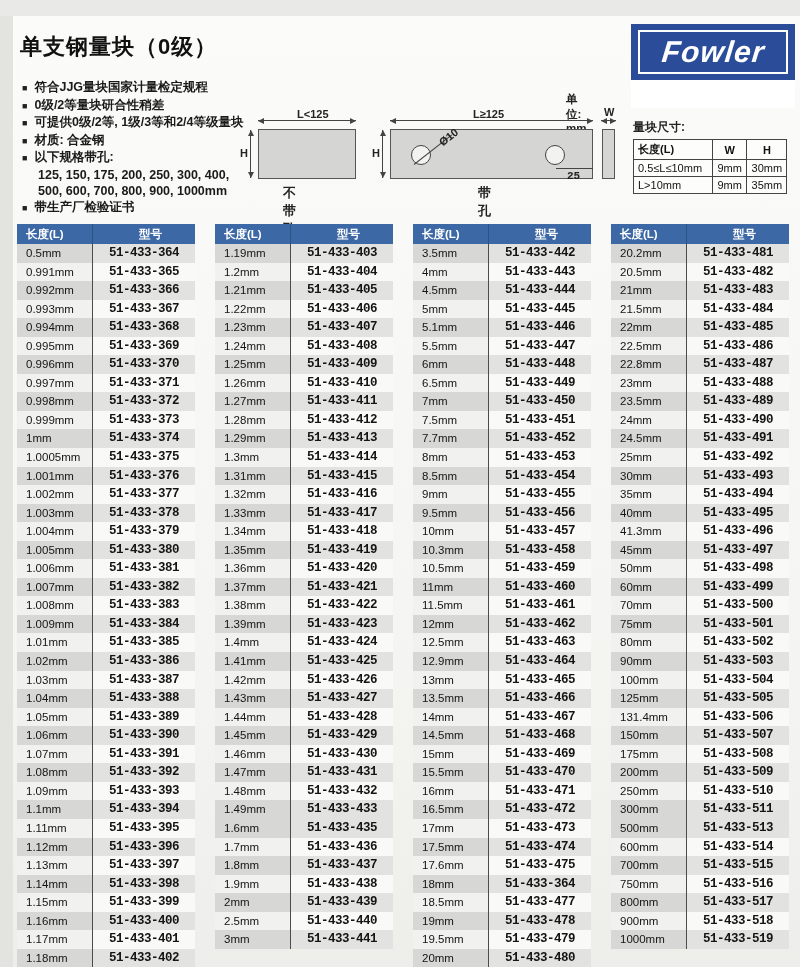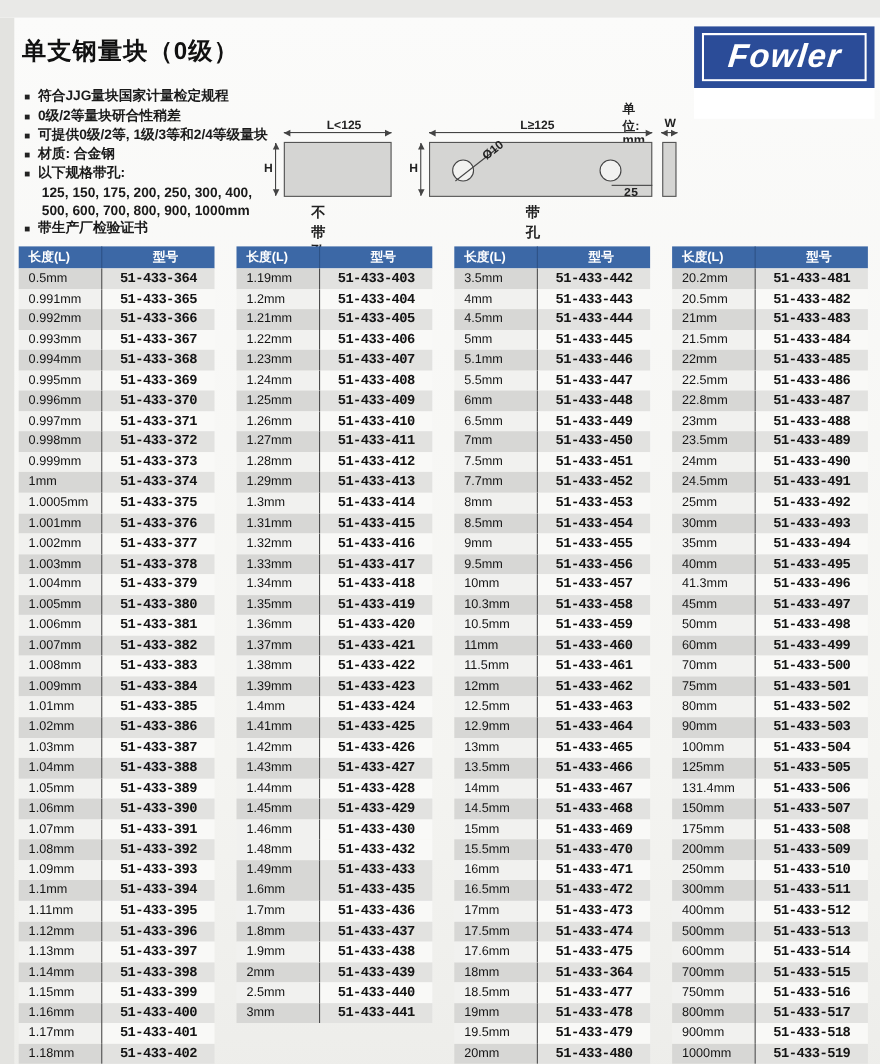--- a/index.html
+++ b/index.html
@@ -170,20 +170,44 @@
     <div class="hole" style="left:545px; top:129px;"></div>
     <div class="leader" style="left:556px; top:152px; width:37px;"></div>
     <span class="dim-label" style="left:567px; top:154px;font-family:Liberation Mono, monospace;">25</span>
     <span class="caption" style="left:478px; top:168px;">带孔</span>
 
     <div class="block" style="left:602px; top:113px; width:13px; height:50px;"></div>
     <div class="dim-line" style="left:601px; top:104px; width:15px;"></div>
     <span class="dim-label" style="left:604px; top:90px;">W</span>
   </div>
 
+  <div class="size-table-wrap">
+    <div class="size-table-title">量块尺寸:</div>
+    <table class="size-table">
+      <thead>
+          <tr id="size-head">
+            <th style="width: 78px;">长度(L)</th>
+            <th class="c" style="width: 34px;">W</th>
+            <th class="c" style="width: 40px;">H</th>
+          </tr>
+        </thead>
+      <tbody id="size-body">
+          <tr>
+            <td>0.5≤L≤10mm</td>
+            <td class="c">9mm</td>
+            <td class="c">30mm</td>
+          </tr>
+          <tr>
+            <td>L&gt;10mm</td>
+            <td class="c">9mm</td>
+            <td class="c">35mm</td>
+          </tr>
+        </tbody>
+    </table>
+  </div>
 
   <div class="tables-row" id="tables-row">
       <div class="mtable">
         <div class="mhead">
           <div class="hcell len">长度(L)</div>
           <div class="hcell mod">型号</div>
         </div>
         <div class="mrow odd">
           <div class="cell len">0.5mm</div>
           <div class="cell mod">51-433-364</div>
@@ -451,20 +475,24 @@
           <div class="cell mod">51-433-428</div>
         </div>
         <div class="mrow odd">
           <div class="cell len">1.45mm</div>
           <div class="cell mod">51-433-429</div>
         </div>
         <div class="mrow even">
           <div class="cell len">1.46mm</div>
           <div class="cell mod">51-433-430</div>
         </div>
+        <div class="mrow odd">
+          <div class="cell len">1.47mm</div>
+          <div class="cell mod">51-433-431</div>
+        </div>
         <div class="mrow even">
           <div class="cell len">1.48mm</div>
           <div class="cell mod">51-433-432</div>
         </div>
         <div class="mrow odd">
           <div class="cell len">1.49mm</div>
           <div class="cell mod">51-433-433</div>
         </div>
         <div class="mrow odd">
           <div class="cell len">1.6mm</div>
@@ -779,24 +807,20 @@
           <div class="cell mod">51-433-509</div>
         </div>
         <div class="mrow even">
           <div class="cell len">250mm</div>
           <div class="cell mod">51-433-510</div>
         </div>
         <div class="mrow odd">
           <div class="cell len">300mm</div>
           <div class="cell mod">51-433-511</div>
         </div>
-        <div class="mrow even">
-          <div class="cell len">400mm</div>
-          <div class="cell mod">51-433-512</div>
-        </div>
         <div class="mrow odd">
           <div class="cell len">500mm</div>
           <div class="cell mod">51-433-513</div>
         </div>
         <div class="mrow even">
           <div class="cell len">600mm</div>
           <div class="cell mod">51-433-514</div>
         </div>
         <div class="mrow odd">
           <div class="cell len">700mm</div>

